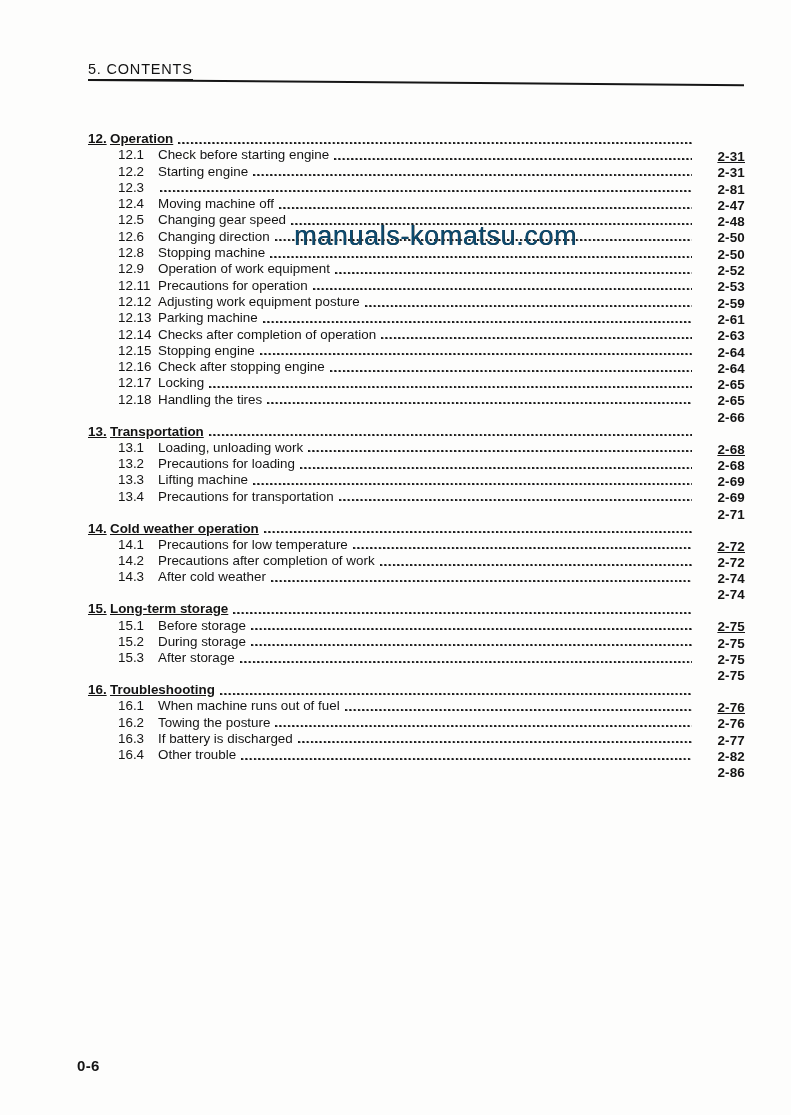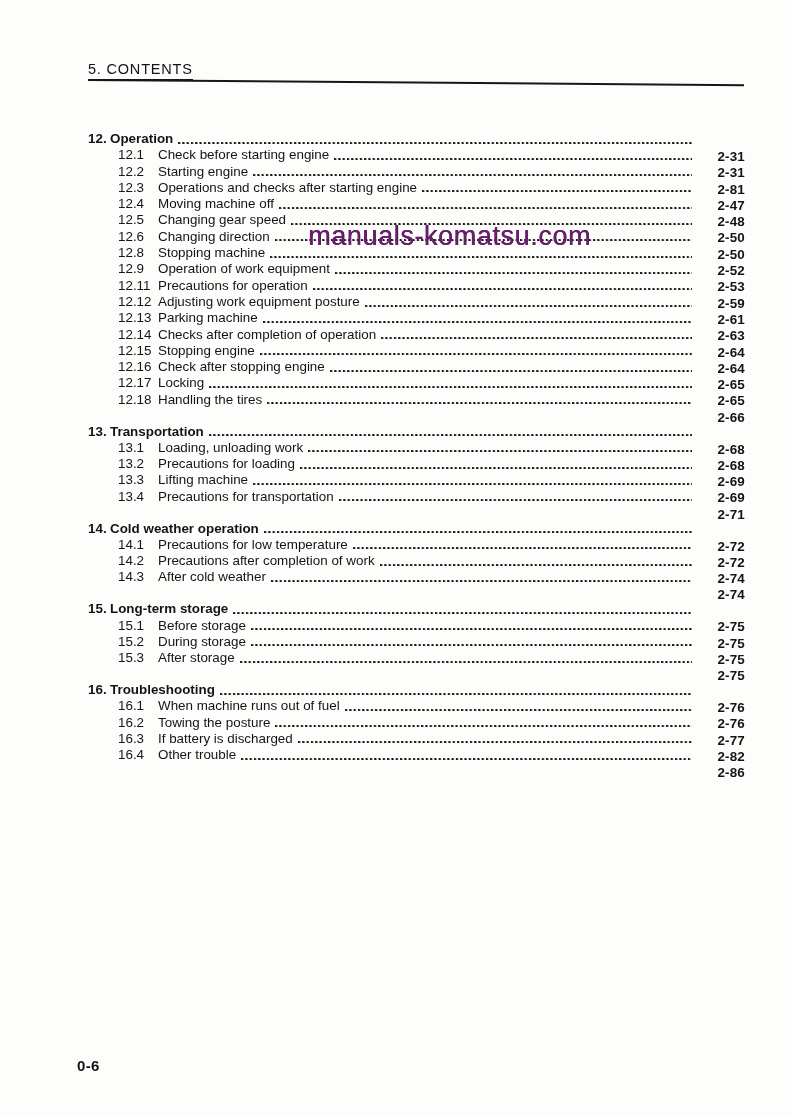--- a/index.html
+++ b/index.html
@@ -23,39 +23,39 @@
   }
 
   
   .toc{position:absolute;left:88px;top:131px;width:657px;}
   .toc-section + .toc-section{margin-top:15.5px;}
   .toc-row{
     display:flex;align-items:flex-start;
     height:16.3px;font-size:13.4px;line-height:16.3px;
     white-space:nowrap;
   }
-  .toc-row.head{font-weight:700;}
+  .toc-row.head{font-weight:700;text-decoration:underline;}
   .toc-row .num{flex:0 0 auto;}
   .toc-row.head .num{width:22px;}
   .toc-row.item .num{margin-left:30px;width:40px;}
   .toc-row .title{flex:0 0 auto;padding-right:3px;}
   .leader{
     flex:1 1 auto;height:16.3px;margin-left:2px;margin-right:7px;
     background-image:radial-gradient(circle at 1.1px 1.1px,#1a1a1a 1.02px,transparent 1.35px);
     background-size:4.3px 3px;background-repeat:repeat-x;background-position:0 10.6px;
   }
   .pg{
     flex:0 0 46px;text-align:right;font-weight:700;
     transform:translateY(7px);letter-spacing:0.2px;margin-top:11px;
   }
 
   
   .watermark{
-    position:absolute;left:308px;top:221px;
-    font-size:27px;font-weight:400;color:#701a75;
+    position:absolute;left:294px;top:221px;
+    font-size:27px;font-weight:400;color:#0c4a6e;
     letter-spacing:0.6px;text-shadow:0.4px 0 0 #2a2a2a;
     white-space:nowrap;
   }
 
   
   .footer{
     position:absolute;left:77px;top:1057px;
     font-size:15px;font-weight:700;letter-spacing:0.3px;
   }
 </style>
@@ -81,21 +81,20 @@
           <span class="pg">2-31</span>
         </div>
         <div class="toc-row item">
           <span class="num">12.2</span>
           <span class="title">Starting engine</span>
           <span class="leader"></span>
           <span class="pg">2-81</span>
         </div>
         <div class="toc-row item">
           <span class="num">12.3</span>
-          <span class="title">Operations and checks after starting engine</span>
           <span class="leader"></span>
           <span class="pg">2-47</span>
         </div>
         <div class="toc-row item">
           <span class="num">12.4</span>
           <span class="title">Moving machine off</span>
           <span class="leader"></span>
           <span class="pg">2-48</span>
         </div>
         <div class="toc-row item">

